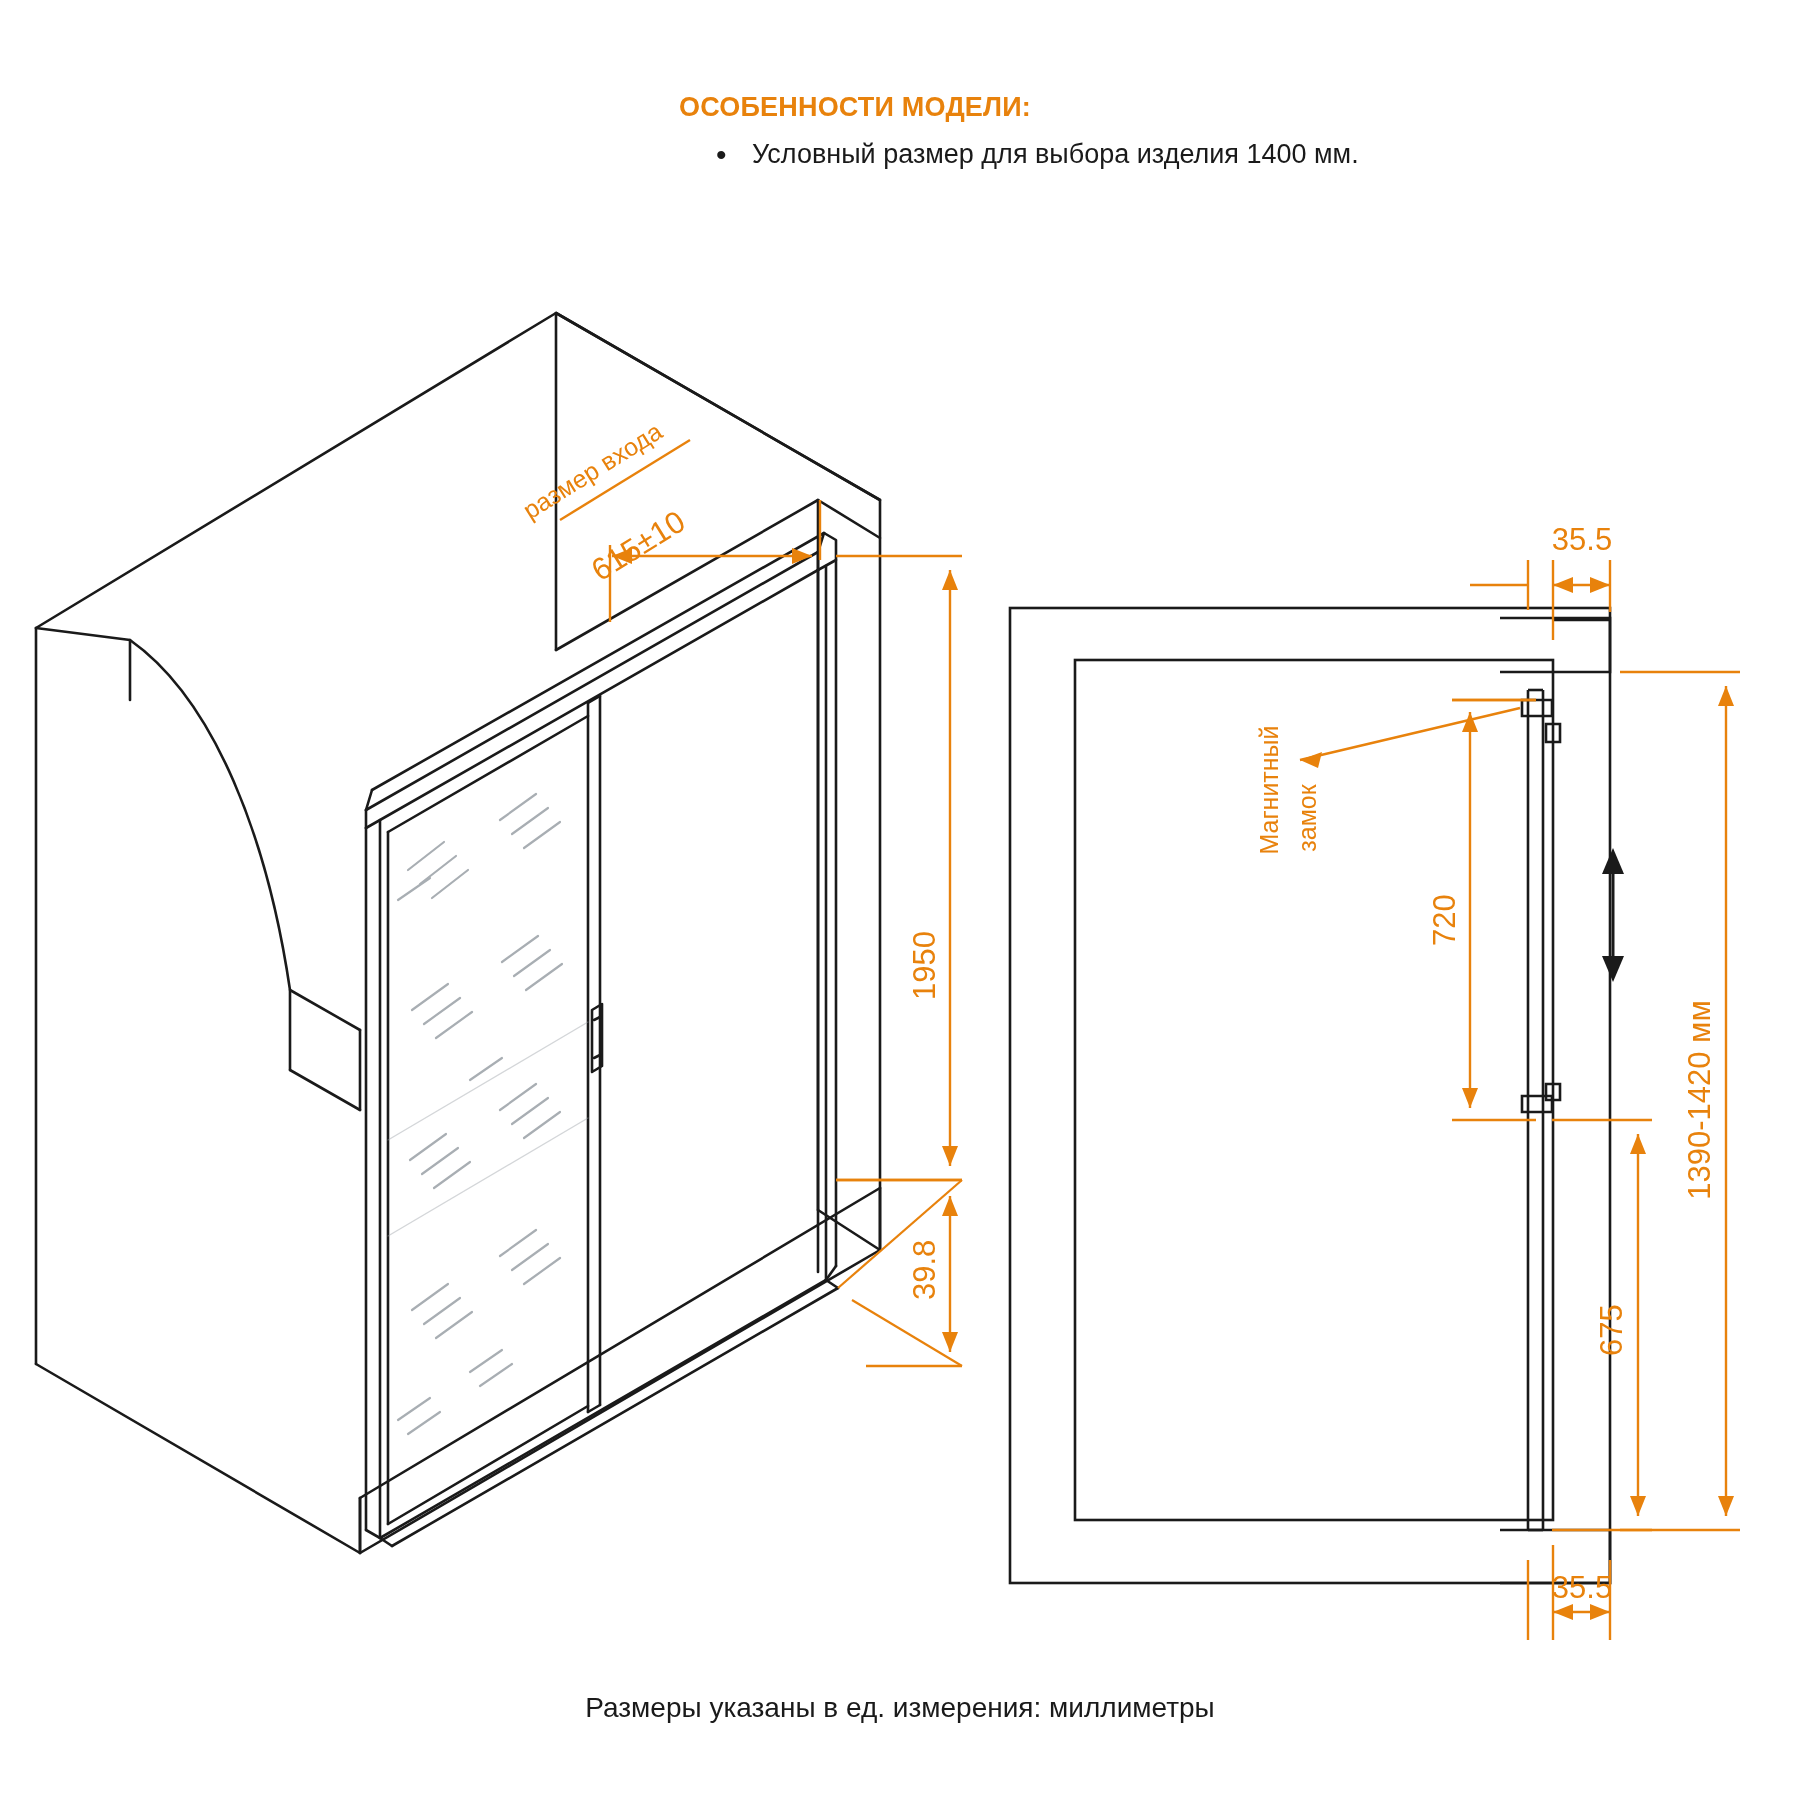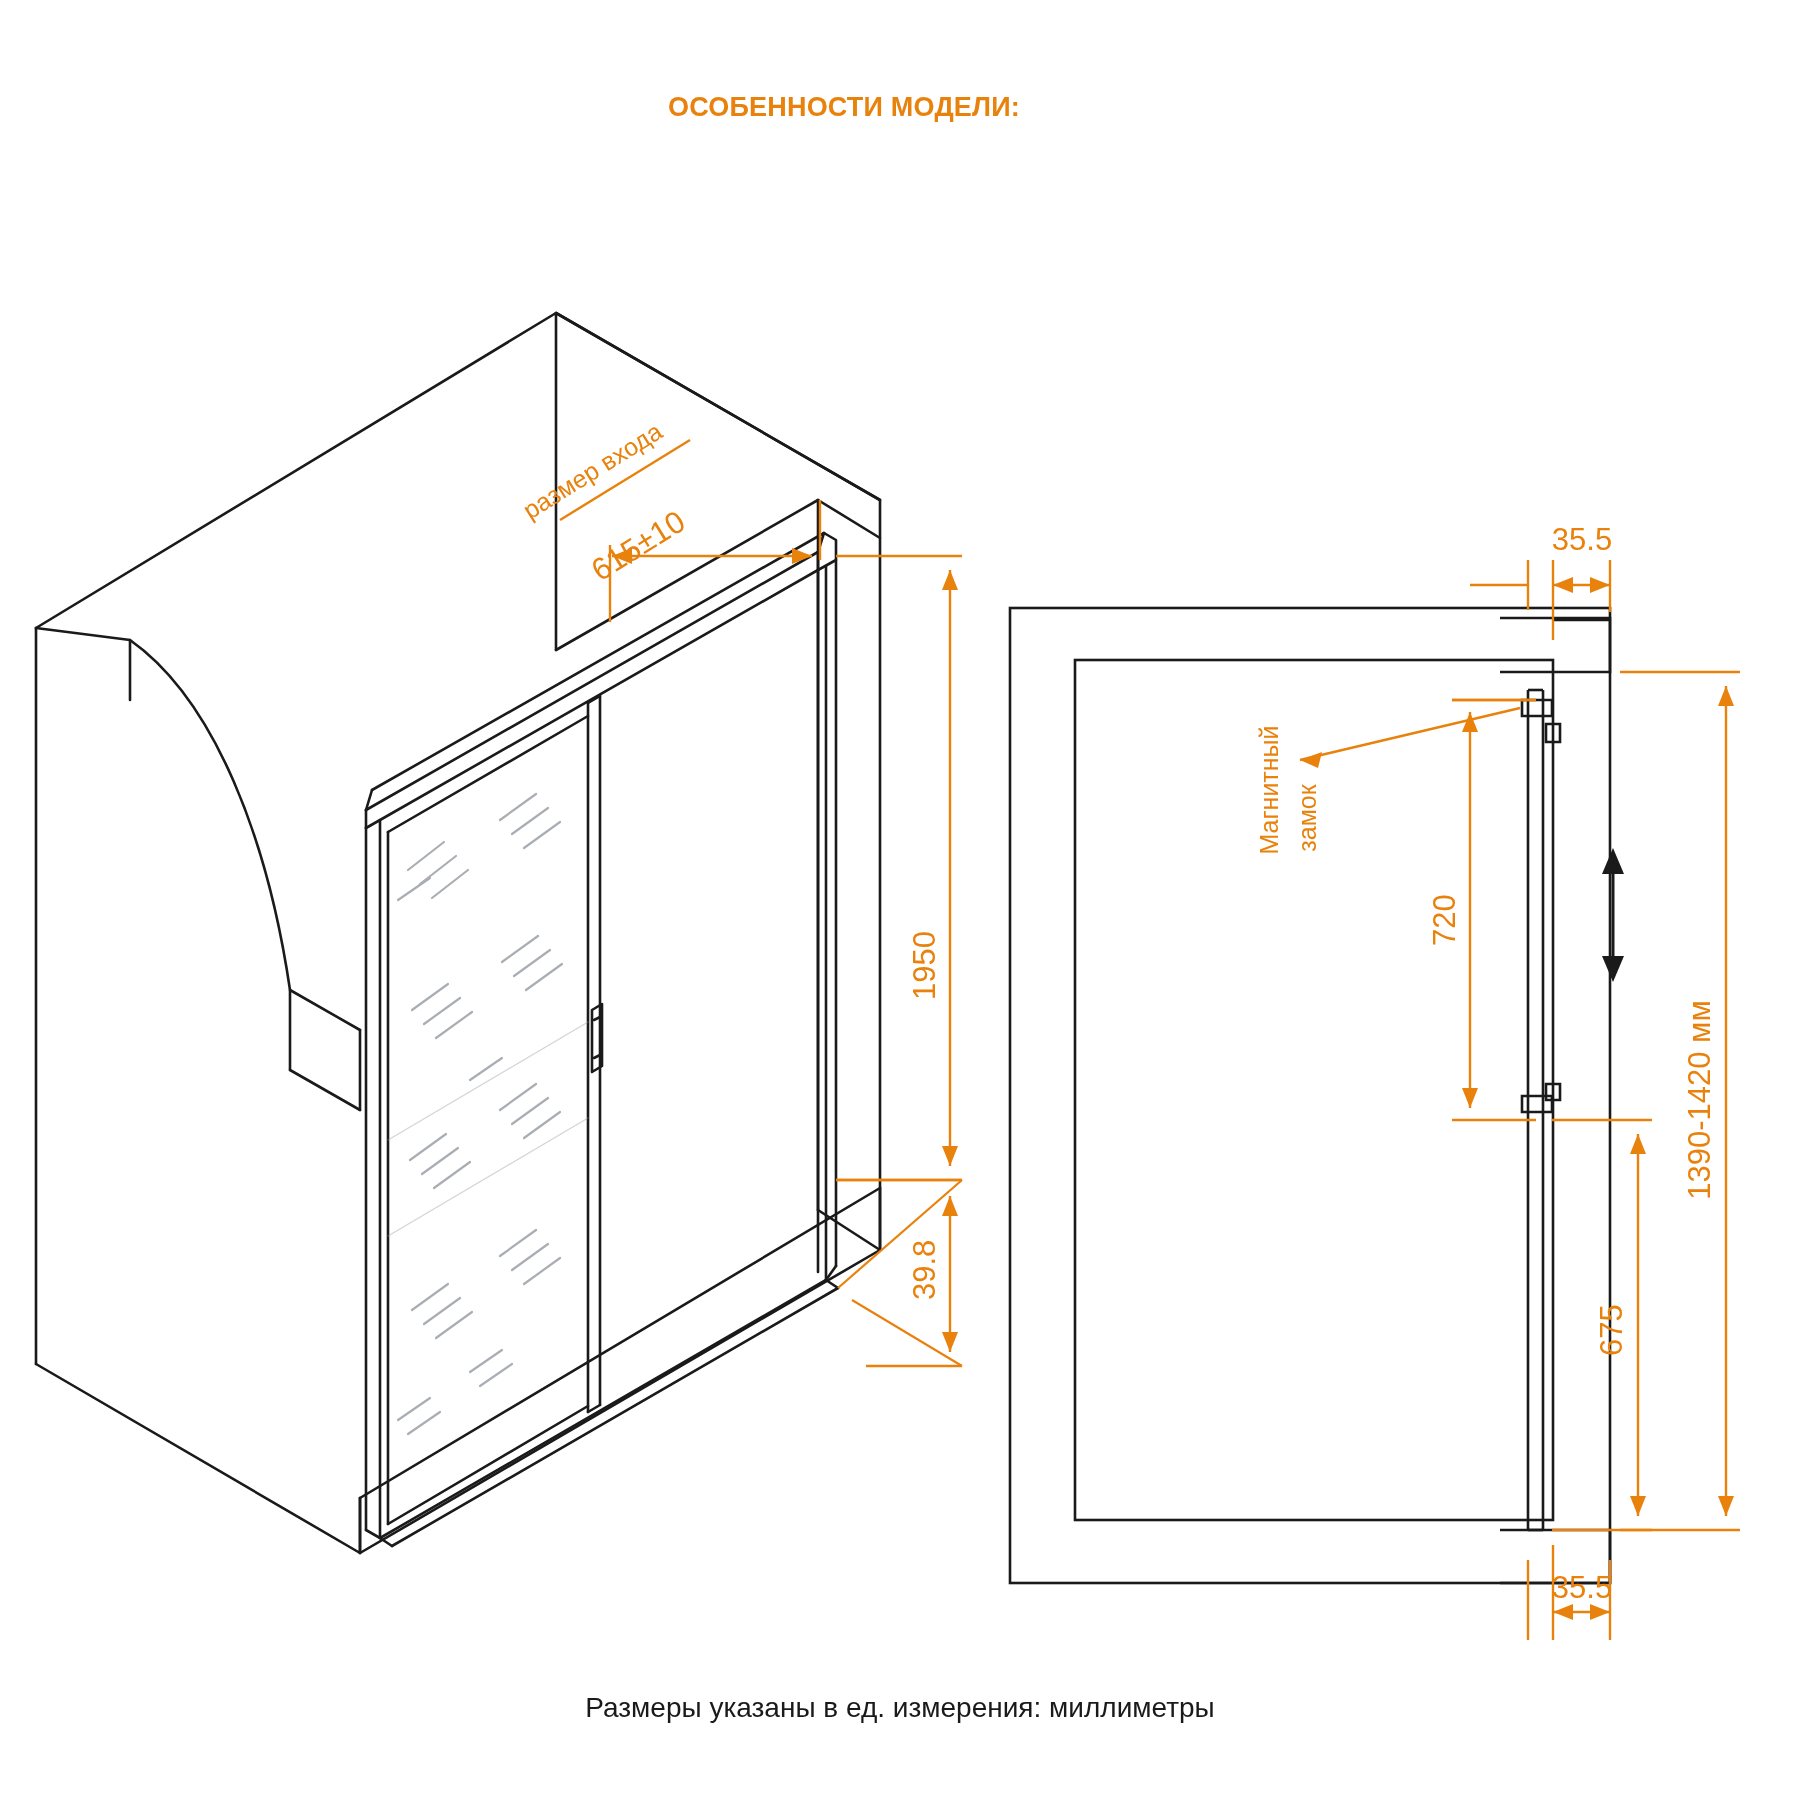--- a/index.html
+++ b/index.html
@@ -1,35 +1,36 @@
 <!DOCTYPE html>
 <html><head>
 <meta charset="utf-8">
 <style>
   html,body{margin:0;padding:0;background:#ffffff;}
   body{width:1800px;height:1800px;position:relative;font-family:"Liberation Sans",sans-serif;color:#1a1a1a;overflow:hidden;}
 
   .features{position:absolute;left:668px;top:92px;width:960px;}
-  .features-title{font-size:27px;font-weight:bold;color:#E8820C;letter-spacing:.2px;margin:0 0 14px 0;}
+  .features-title{font-size:27px;font-weight:bold;color:#E8820C;letter-spacing:.2px;margin:0 0 14px 11px;}
   .features ul{margin:0;padding:0 0 0 40px;list-style:none;}
   .features li{font-size:27px;line-height:1.33;color:#1a1a1a;position:relative;padding-left:44px;margin-bottom:4px;}
   .features li:before{content:"\2022";position:absolute;left:8px;top:-2px;font-size:30px;color:#1a1a1a;}
 
   .footnote{position:absolute;left:0;right:0;top:1692px;text-align:center;font-size:28px;color:#1a1a1a;}
 
   svg{position:absolute;left:0;top:0;}
   .dimtxt{font-family:"Liberation Sans",sans-serif;font-size:31px;fill:#E8820C;font-weight:400;}
   .lbl{font-family:"Liberation Sans",sans-serif;font-size:25px;fill:#E8820C;}
 </style>
 </head>
 <body>
 
 <div class="features">
   <div class="features-title">ОСОБЕННОСТИ МОДЕЛИ:</div>
   <ul>
+    <li>Условный размер для выбора изделия 1400 мм.</li>
   </ul>
 </div>
 
 <svg width="1800" height="1800" viewBox="0 0 1800 1800">
   <g fill="none" stroke="#1a1a1a" stroke-width="2.6" stroke-linejoin="round" stroke-linecap="round">
 
     <g>
 
       <path d="M36 628 L556 313 L880 500 L880 538"></path>
       <path d="M36 628 L36 1364"></path>

